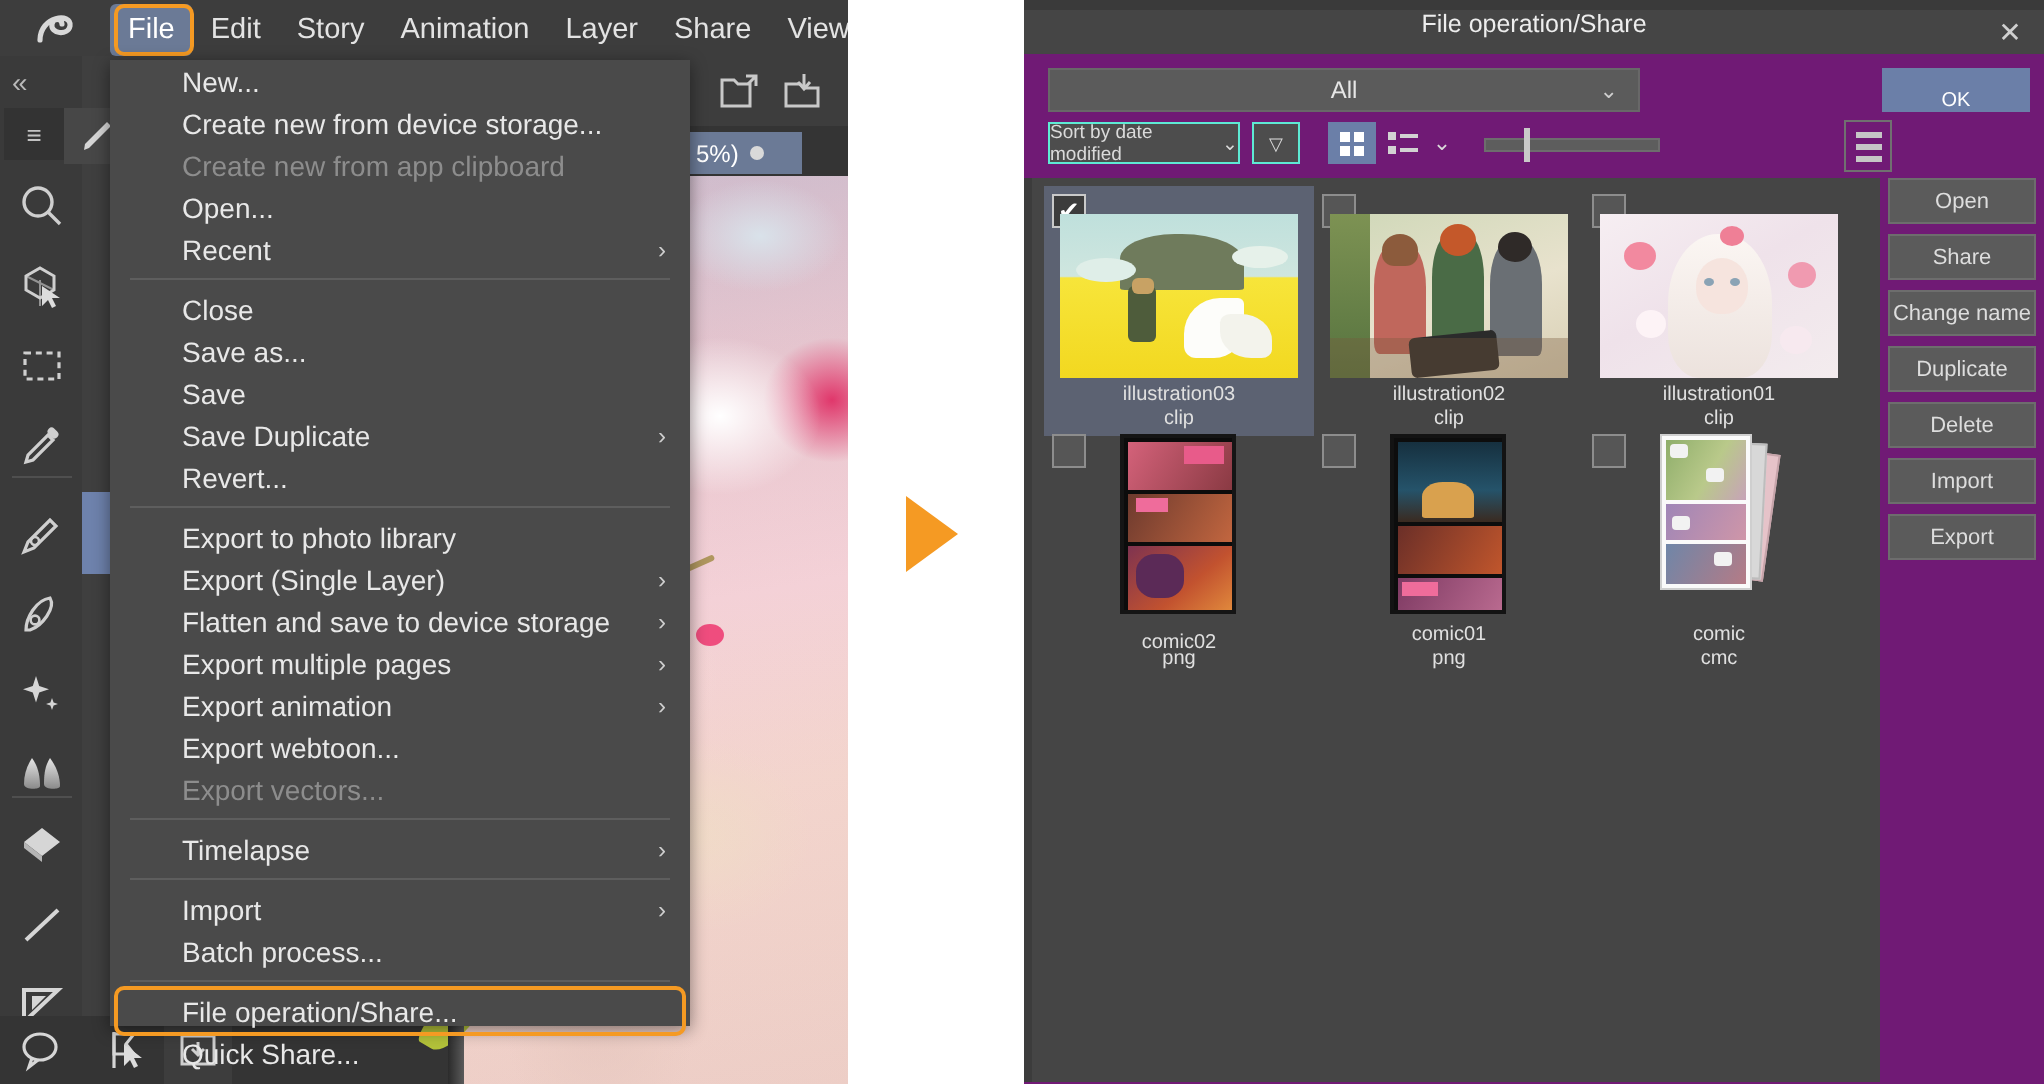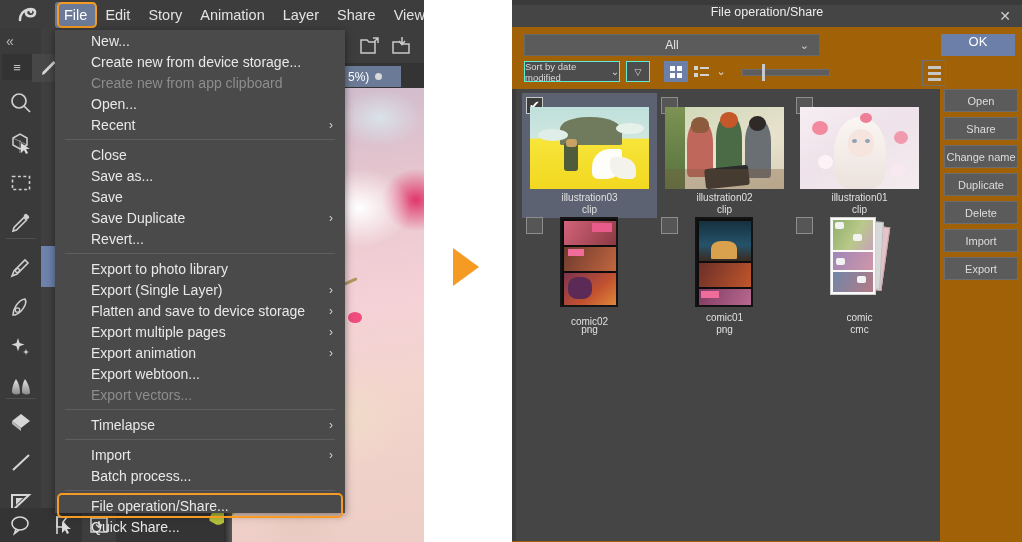--- a/index.html
+++ b/index.html
@@ -68,26 +68,26 @@
     border-left:26px solid #f59a23;border-top:19px solid transparent;border-bottom:19px solid transparent;}
   
   #dialog{
     position:absolute;left:512px;top:0;width:510px;height:542px;
     background:#4d4d4d;color:#e2e2e2;
   }
   #dlg-stripe{position:absolute;left:0;top:0;width:510px;height:5px;background:#3a3a3a;}
   #dlg-title{position:absolute;left:0;top:5px;width:510px;height:22px;background:#454545;
     display:flex;align-items:flex-start;justify-content:center;font-size:12.5px;color:#ededed;}
   #dlg-close{position:absolute;right:7px;top:6px;width:20px;height:20px;display:flex;align-items:center;justify-content:center;color:#cfcfcf;font-size:14px;}
-  #dlg-body{position:absolute;left:0;top:27px;width:510px;height:515px;background:#a16207;}
+  #dlg-body{position:absolute;left:0;top:27px;width:510px;height:515px;background:#701a75;}
   #filter-select{position:absolute;left:12px;top:7px;width:296px;height:22px;background:#5b5b5b;border:1px solid #686868;
     box-sizing:border-box;display:flex;align-items:center;justify-content:center;font-size:12px;color:#e6e6e6;}
   #filter-select .chev{position:absolute;right:10px;font-size:11px;color:#d0d0d0;}
   #ok-btn{position:absolute;left:429px;top:7px;width:74px;height:22px;background:#6b7fa8;color:#fff;
-    font-size:13px;display:flex;align-items:flex-start;justify-content:center;}
+    font-size:10px;display:flex;align-items:flex-end;justify-content:center;}
   #ctrlrow{position:absolute;left:12px;top:34px;width:490px;height:25px;}
   .ctl{position:absolute;background:#4d4d4d;border:1px solid #5eead4;box-sizing:border-box;display:flex;align-items:center;justify-content:center;color:#dadada;}
   #sort-select{left:0;top:0;width:96px;height:21px;font-size:9.5px;gap:4px;}
   #sort-dir{left:102px;top:0;width:24px;height:21px;font-size:9px;}
   #view-grid{left:140px;top:0;width:24px;height:21px;border:none;background:#6b7fa8;}
   #view-list{left:166px;top:0;width:22px;height:21px;border:none;background:transparent;}
   #view-chev{left:188px;top:0;width:18px;height:21px;border:none;background:transparent;font-size:11px;}
   #slider{position:absolute;left:218px;top:8px;width:88px;height:7px;background:#5d5d5d;border:1px solid #6d6d6d;box-sizing:border-box;}
   #slider-knob{position:absolute;left:238px;top:3px;width:3px;height:17px;background:#c9c9c9;}
   #menu-btn{position:absolute;left:398px;top:-1px;width:24px;height:26px;border:1px solid #707070;box-sizing:border-box;

